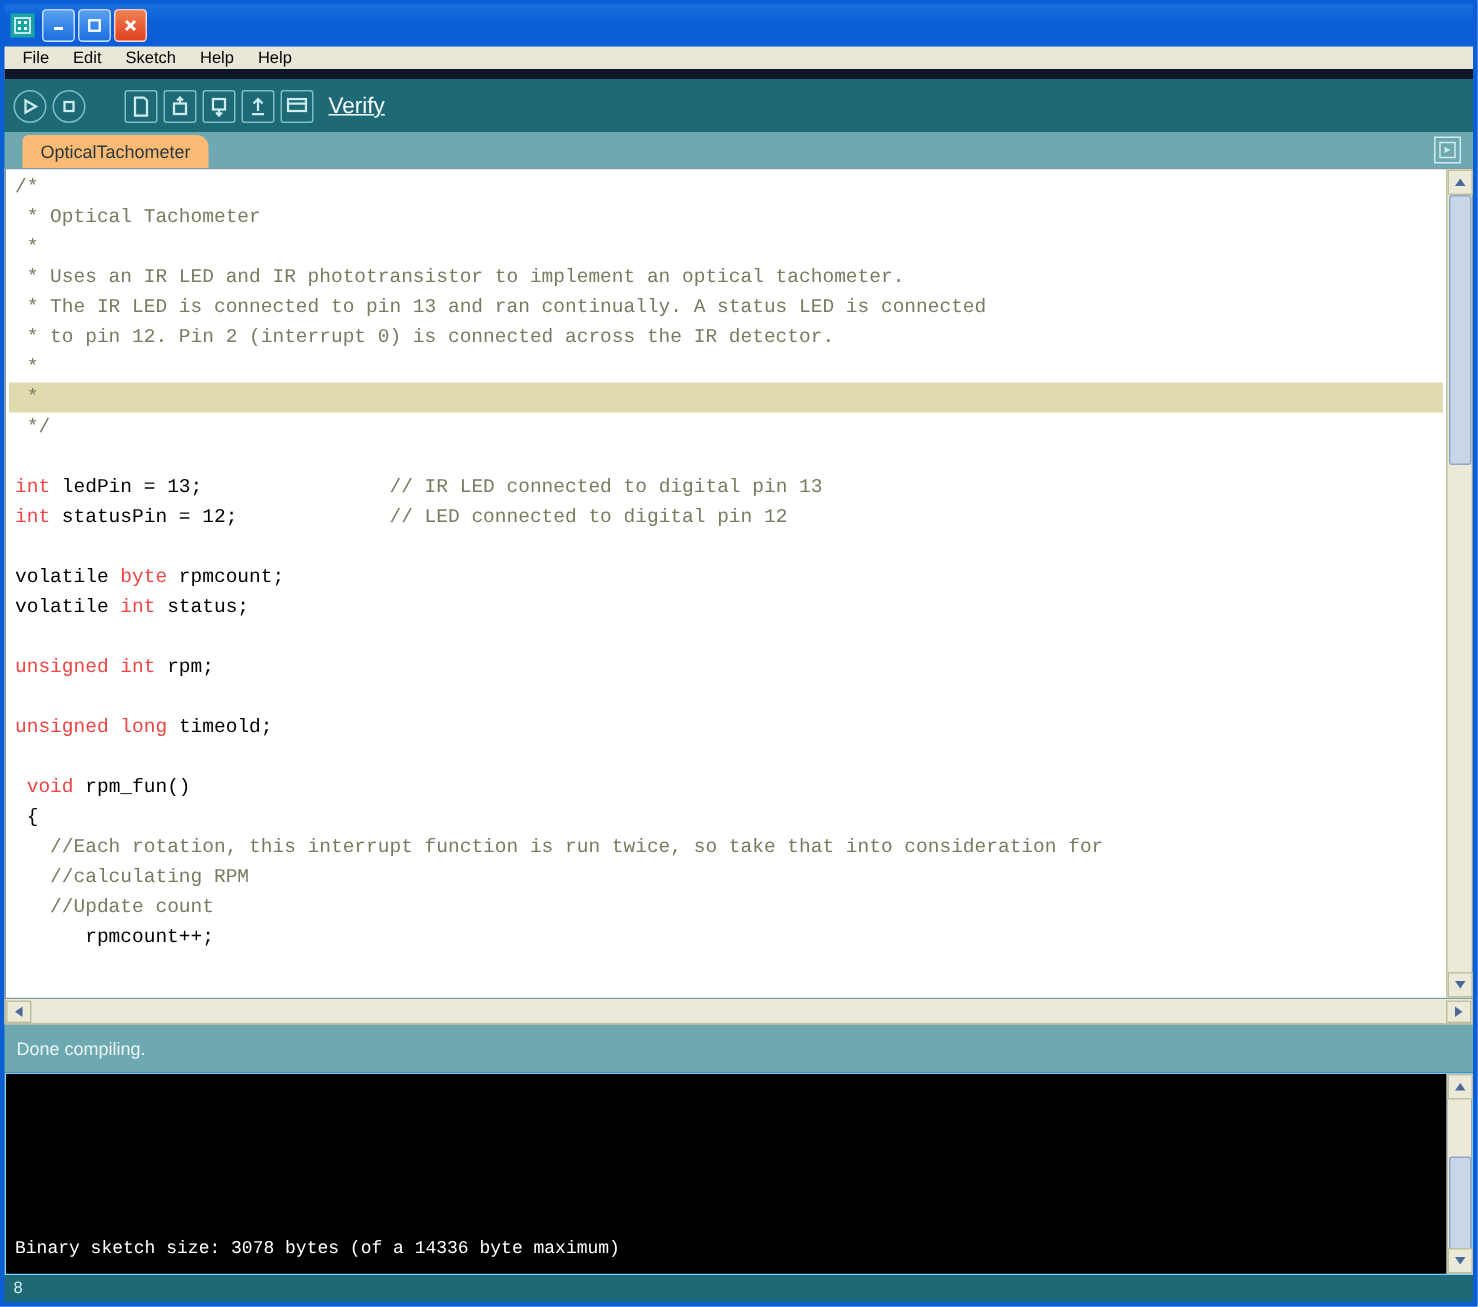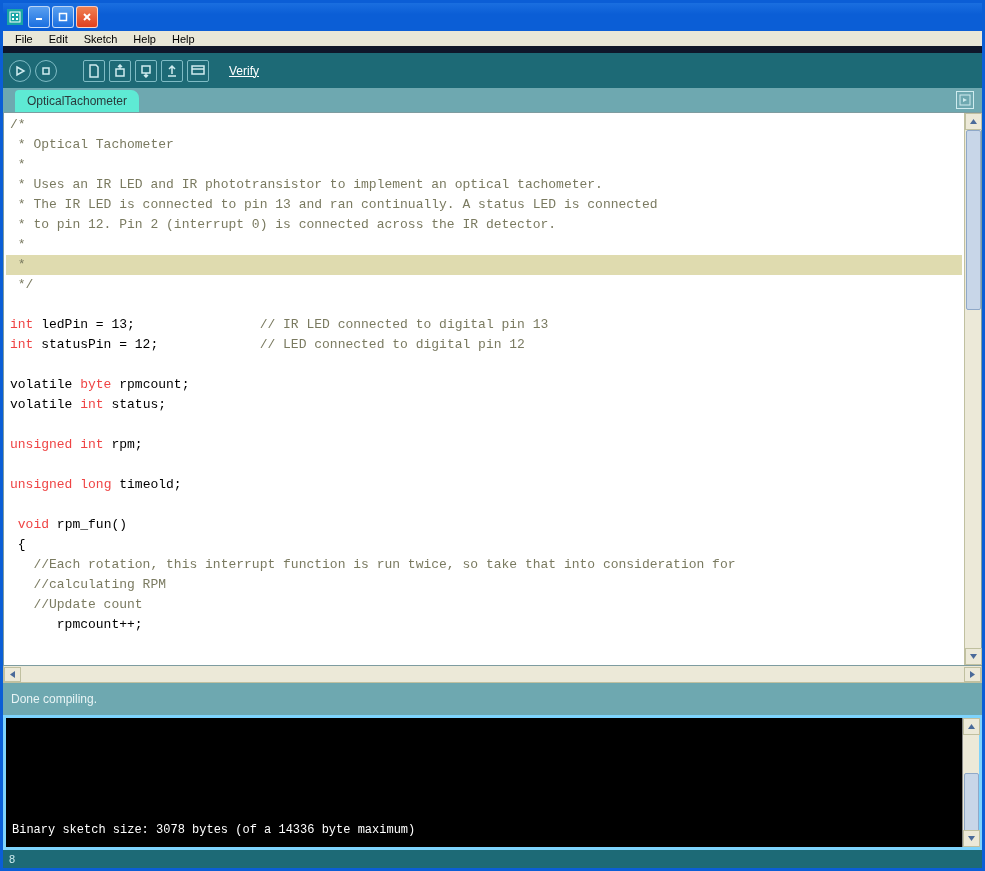--- a/index.html
+++ b/index.html
@@ -70,33 +70,33 @@
   .tool-btn {
     width: 22px; height: 22px;
     border: 1px solid #7fbcc5;
     border-radius: 2px;
     background: transparent;
     display:flex;align-items:center;justify-content:center;
     cursor:pointer;
   }
   .tool-btn.round { border-radius: 50%; }
   .tool-spacer { width: 18px; }
-  .tool-label { color:#fff; font-size:12px; margin-left:16px;text-decoration:underline; }
+  .tool-label { color:#fff; font-size:15px; margin-left:6px;text-decoration:underline; }
   .tool-btn svg { stroke:#cfecef; fill:none; stroke-width:1.5;}
 
   
   .tabbar {
     height: 24px;
     background: #6ea8b0;
     display:flex;align-items:flex-end;
     padding: 0 8px;
     position:relative;
   }
   .tab {
-    background: #5eead4;
+    background: #fdba74;
     padding: 4px 12px;
     font-size: 12px;
     border-top-left-radius: 4px;
     border-top-right-radius: 8px;
     margin-left:4px;
     color:#2a3a3c;
   }
   .tab-expand {
     position:absolute; right:8px; top:3px;
     width:18px;height:18px;
@@ -166,21 +166,21 @@
     font-size: 12px;
     display:flex;align-items:center;
     padding: 16px 8px;
   }
 
   
   .console-wrap {
     height: 135px;
     display:flex;
     background:#000;
-    border:3px solid #7dd3fc;
+    border:1px solid #7dd3fc;
   }
   .console {
     flex:1;
     background:#000;
     color:#fff;
     font-family:"Courier New",monospace;
     font-size:12px;
     padding: 4px 6px;
     white-space:pre;
     display:flex;flex-direction:column;justify-content:flex-end;

